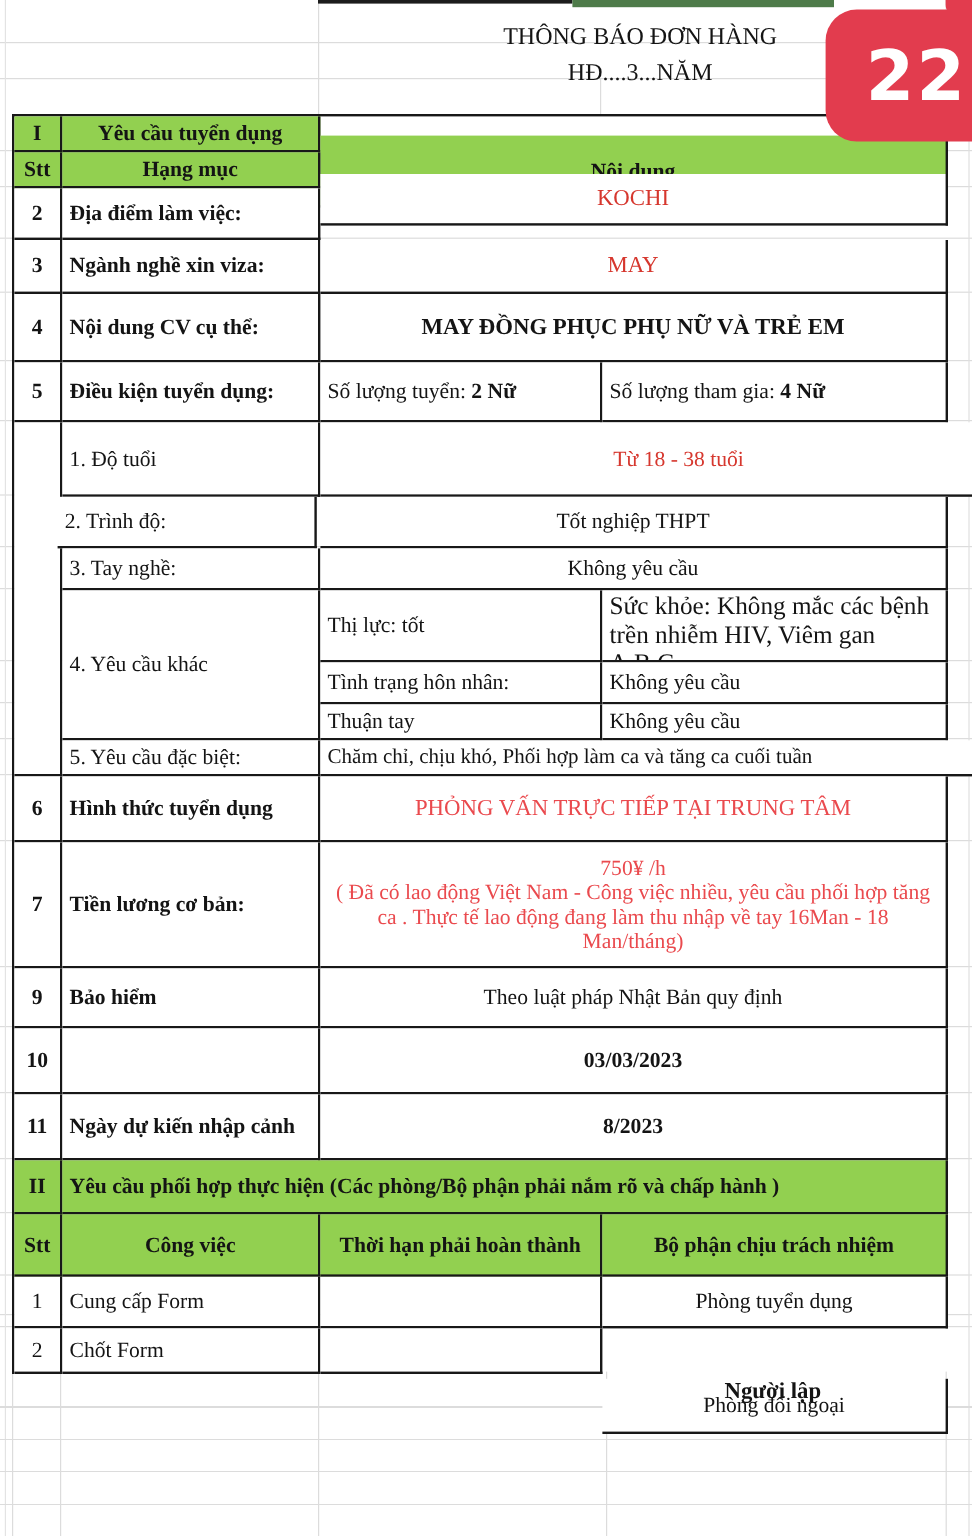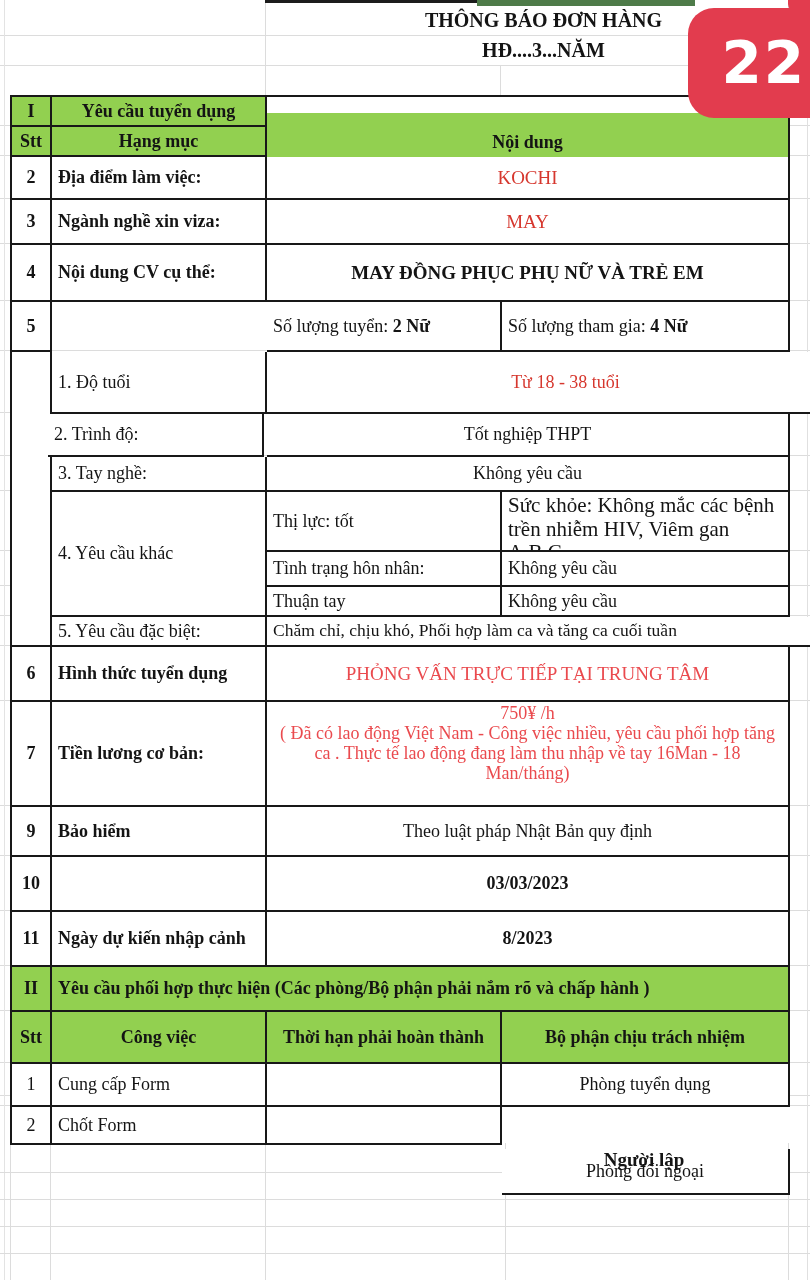--- a/index.html
+++ b/index.html
@@ -22,33 +22,33 @@
             background:repeating-linear-gradient(to bottom,transparent 0 26px,#dcdcdc 26px 27px);}
   
   .topline{position:absolute;left:265px;top:0;width:212px;height:3px;background:#1c1c1c;}
   .topbar{position:absolute;left:477px;top:0;width:218px;height:6px;background:#4e7b49;}
   .badge-corner{position:absolute;left:788px;top:0;width:22px;height:13px;background:#e23c4e;
                 border-radius:0 0 0 9px;z-index:12;}
   .badge{position:absolute;left:688px;top:8px;width:122px;height:110px;background:#e23c4e;
          border-radius:26px;display:flex;align-items:center;justify-content:center;z-index:12;
          font-family:"DejaVu Sans",sans-serif;font-weight:bold;font-size:58px;color:#fff;letter-spacing:2px;padding-left:36px;}
   
-  .doc-title,.doc-sub{position:absolute;left:282px;width:523px;height:30px;display:flex;
-         align-items:center;justify-content:center;font-weight:bold;font-size:20px;}
+  .doc-title,.doc-sub{position:absolute;left:272px;width:523px;height:30px;display:flex;
+         align-items:center;justify-content:center;font-weight:normal;font-size:20px;margin-top:11px;}
   .doc-title{top:5px;} .doc-sub{top:35px;}
   
   .tbl{position:absolute;left:10px;top:95px;width:778px;height:1048px;
        border-top:2px solid #181818;border-left:2px solid #181818;z-index:2;}
   .cell{position:absolute;box-sizing:border-box;background:#fff;overflow:hidden;
         border-right:2px solid #181818;border-bottom:2px solid #181818;
         display:flex;align-items:center;padding:1px 6px;font-size:18px;line-height:1.12;}
   .green{background:#92d050;}
   .b{font-weight:bold;}
   .ctr{justify-content:center;text-align:center;}
-  .col{flex-direction:column;justify-content:flex-start;text-align:center;}
+  .col{flex-direction:column;justify-content:center;text-align:center;}
   .top-align{align-items:flex-start;padding-top:2px;}
   .red{color:#d6372e;}
   .red2{color:#ea4a4e;}
   .fs17{font-size:21px;} .fs175{font-size:17.5px;} .fs19{font-size:19px;}
   .nguoi-lap{position:absolute;left:500px;top:1146px;width:288px;height:28px;display:flex;
              align-items:center;justify-content:center;font-weight:bold;font-size:19px;z-index:2;}
 </style>
 </head>
 <body>
 
@@ -72,31 +72,32 @@
   <div class="tbl">
 
     <div class="cell green b ctr" style="left:0;top:0;width:40px;height:30px">I</div>
     <div class="cell green b ctr" style="left:40px;top:0;width:215px;height:30px">Yêu cầu tuyển dụng</div>
     <div class="cell green b ctr" style="left:255px;top:16px;width:523px;height:60px">Nội dung</div>
     <div class="cell green b ctr" style="left:0;top:30px;width:40px;height:30px">Stt</div>
     <div class="cell green b ctr" style="left:40px;top:30px;width:215px;height:30px">Hạng mục</div>
 
     <div class="cell b ctr" style="left:0;top:60px;width:40px;height:43px">2</div>
     <div class="cell b" style="left:40px;top:60px;width:215px;height:43px">Địa điểm làm việc:</div>
-    <div class="cell ctr red fs19" style="left:255px;top:60px;width:523px;height:43px">KOCHI</div>
+    <div class="cell ctr red fs19" style="left:255px;top:48px;width:523px;height:43px">KOCHI</div>
 
     <div class="cell b ctr" style="left:0;top:103px;width:40px;height:45px">3</div>
     <div class="cell b" style="left:40px;top:103px;width:215px;height:45px">Ngành nghề xin viza:</div>
     <div class="cell ctr red fs19" style="left:255px;top:103px;width:523px;height:45px">MAY</div>
 
     <div class="cell b ctr" style="left:0;top:148px;width:40px;height:57px">4</div>
     <div class="cell ctr b fs19" style="left:255px;top:148px;width:523px;height:57px">MAY ĐỒNG PHỤC PHỤ NỮ VÀ TRẺ EM</div>
     <div class="cell b" style="left:40px;top:148px;width:215px;height:57px">Nội dung CV cụ thể:</div>
 
     <div class="cell b ctr" style="left:0;top:205px;width:40px;height:50px">5</div>
+    <div class="cell b" style="left:40px;top:205px;width:215px;height:50px">Điều kiện tuyển dụng:</div>
     <div class="cell" style="left:255px;top:205px;width:235px;height:50px"><span>Số lượng tuyển: </span>&nbsp;<span class="b">2 Nữ</span></div>
     <div class="cell" style="left:490px;top:205px;width:288px;height:50px"><span>Số lượng tham gia: </span>&nbsp;<span class="b">4 Nữ</span></div>
 
     <div class="cell" style="left:0;top:255px;width:40px;height:295px"></div>
 
     <div class="cell" style="left:40px;top:255px;width:215px;height:62px">1. Độ tuổi</div>
     <div class="cell ctr red" style="left:255px;top:255px;width:599px;height:62px">Từ 18 - 38 tuổi</div>
 
     <div class="cell" style="left:36px;top:317px;width:216px;height:43px">2. Trình độ:</div>
     <div class="cell ctr" style="left:255px;top:317px;width:523px;height:43px">Tốt nghiệp THPT</div>

